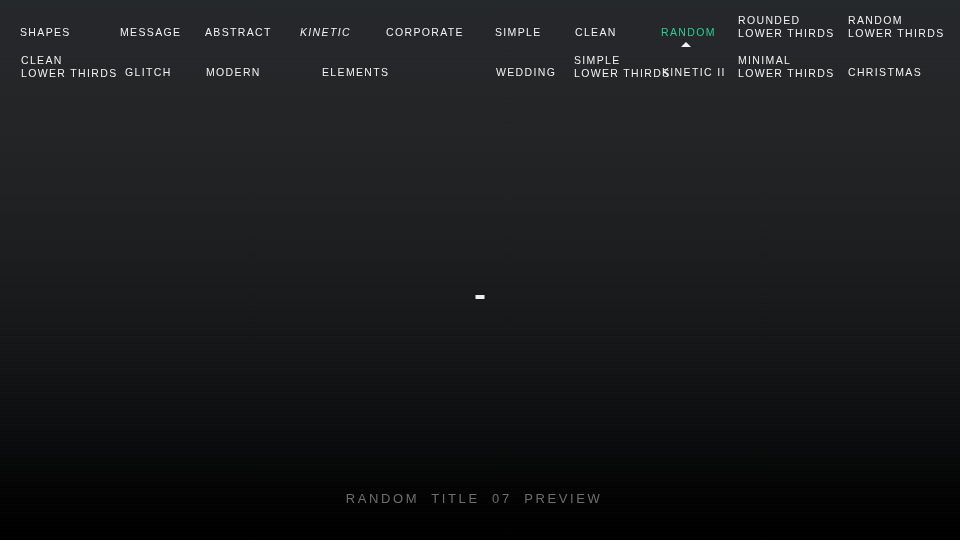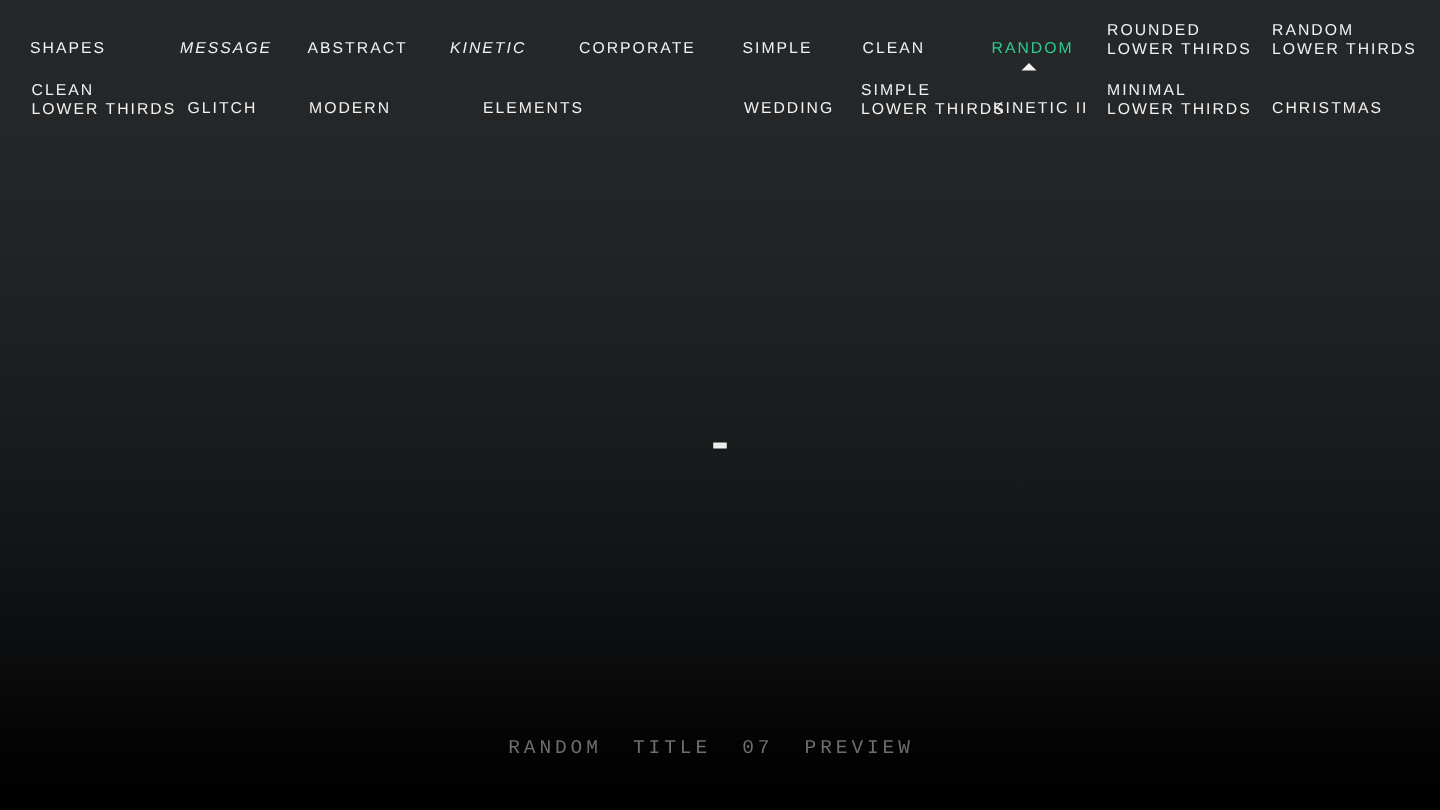--- a/index.html
+++ b/index.html
@@ -105,33 +105,32 @@
     position:absolute;
     left:0; top:399px;
     width:948px;
     text-align:center;
     color:#6e6e6e;
     font-size:13px;
     letter-spacing:2.6px;
     text-transform:uppercase;
     user-select:none;
     white-space:pre;
-    font-family:Liberation Mono, monospace;
   }
 </style>
 </head>
 <body>
 
 <div id="app">
 
   <div class="nav">
 
     <div class="nav-row row-1">
       <div class="nav-item" style="left:20px;  top:8px;">SHAPES</div>
-      <div class="nav-item" style="left:120px; top:8px;font-style:italic;">MESSAGE</div>
+      <div class="nav-item" style="left:120px; top:8px;">MESSAGE</div>
       <div class="nav-item" style="left:205px; top:8px;">ABSTRACT</div>
       <div class="nav-item" style="left:300px; top:8px;font-style:italic;">KINETIC</div>
       <div class="nav-item" style="left:386px; top:8px;">CORPORATE</div>
       <div class="nav-item" style="left:495px; top:8px;">SIMPLE</div>
       <div class="nav-item" style="left:575px; top:8px;">CLEAN</div>
       <div class="nav-item active" style="left:661px; top:8px;">RANDOM</div>
       <div class="nav-marker" style="left:681px; top:24px;"></div>
       <div class="nav-item two-line" style="left:738px; top:-4px;">ROUNDED
 LOWER  THIRDS</div>
       <div class="nav-item two-line" style="left:848px; top:-4px;">RANDOM

